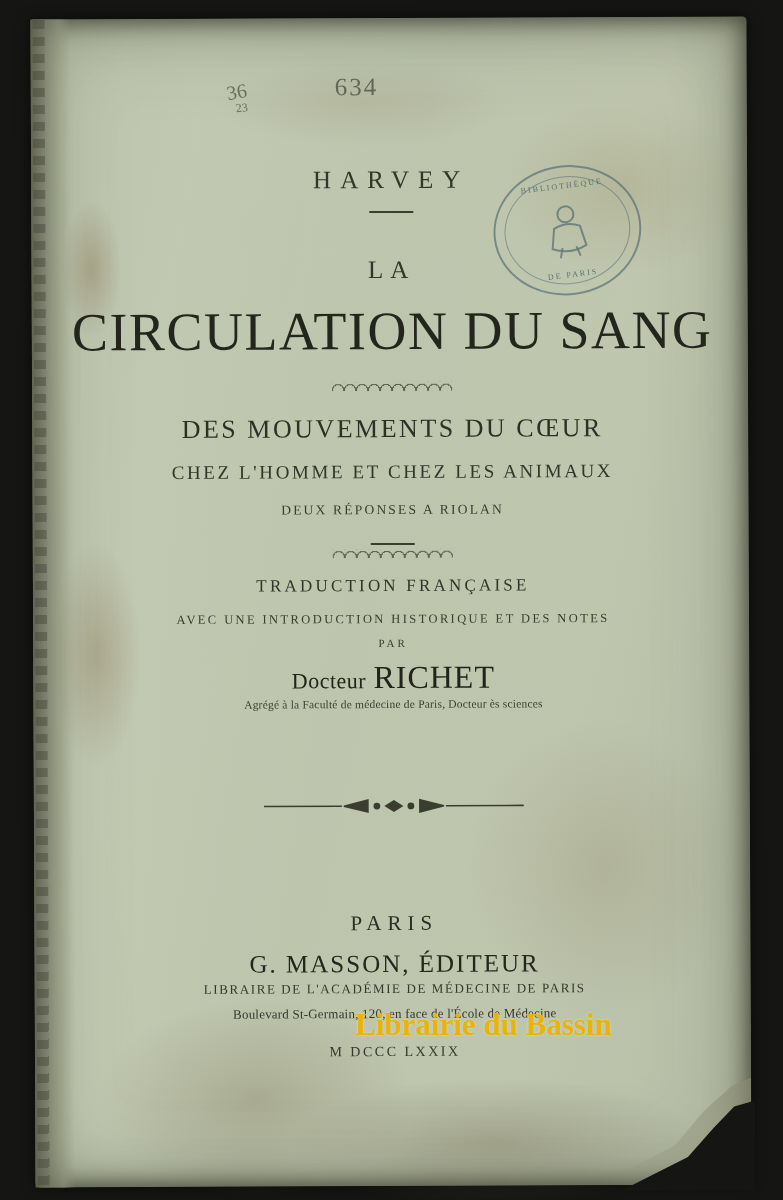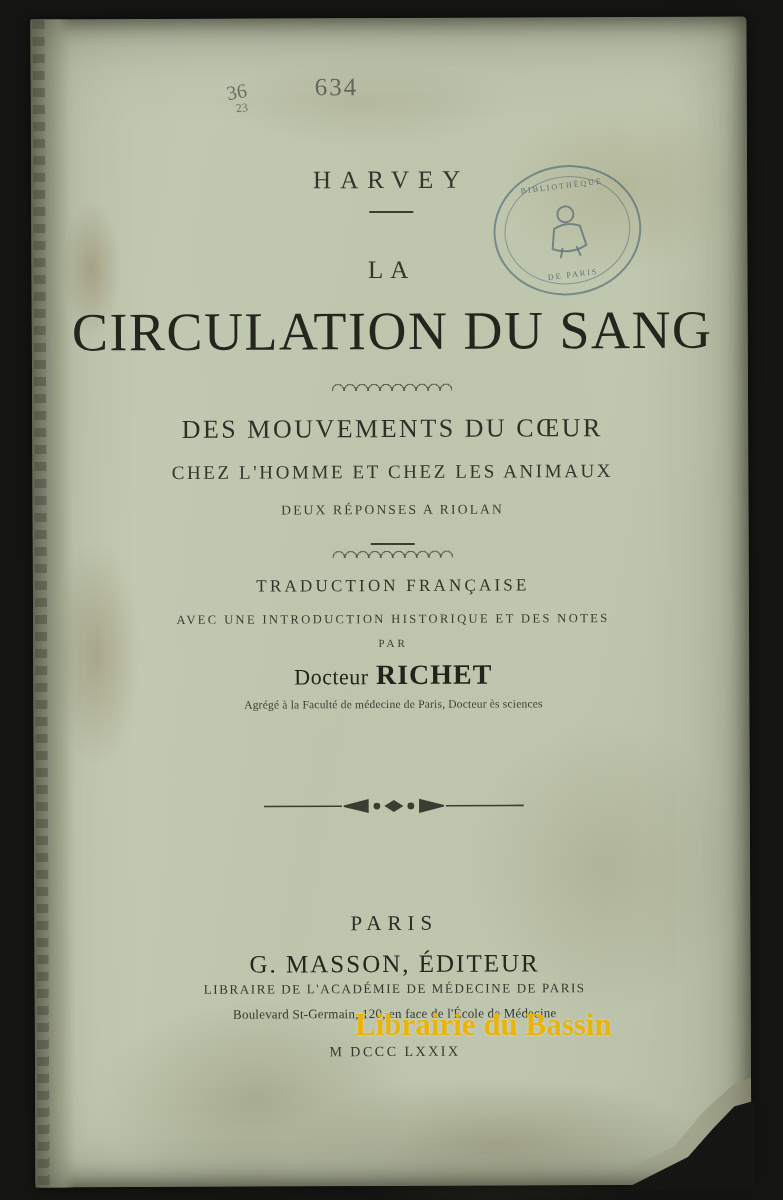--- a/index.html
+++ b/index.html
@@ -174,21 +174,21 @@
     letter-spacing: 3px;
     color: #3a3c31;
   }
   .translator {
     top: 641px;
     font-size: 27px;
     letter-spacing: 0.5px;
     color: #22241c;
   }
   .translator .small { font-size: 22px; }
-  .translator .big { font-weight: bold; font-size: 28px; letter-spacing: 1px;}
+  .translator .big { font-weight: normal; font-size: 32px; letter-spacing: 1px;}
   .credentials {
     top: 680px;
     font-size: 11.5px;
     letter-spacing: 0.2px;
     color: #3c3e33;
   }
 
   
   #ornament {
     position: absolute;
@@ -231,21 +231,21 @@
 
   
   .pencil {
     position: absolute;
     color: #4b4c45;
     font-family: "Liberation Serif", serif;
     opacity: .72;
   }
   #pencil-a { left: 196px; top: 62px; font-size: 20px; transform: rotate(-10deg); }
   #pencil-b { left: 205px; top: 82px; font-size: 12px; transform: rotate(-6deg); }
-  #pencil-c { left: 284px; top: 55px; font-size: 25px; letter-spacing: 2px; color:#44463d; }
+  #pencil-c { left: 304px; top: 55px; font-size: 25px; letter-spacing: 2px; color:#44463d; }
 
   
   #stamp {
     position: absolute;
     left: 462px; top: 148px;
     width: 144px; height: 126px;
     border: 2.5px solid rgba(54,86,104,0.62);
     border-radius: 50%;
     transform: rotate(-7deg);
     opacity: .85;

